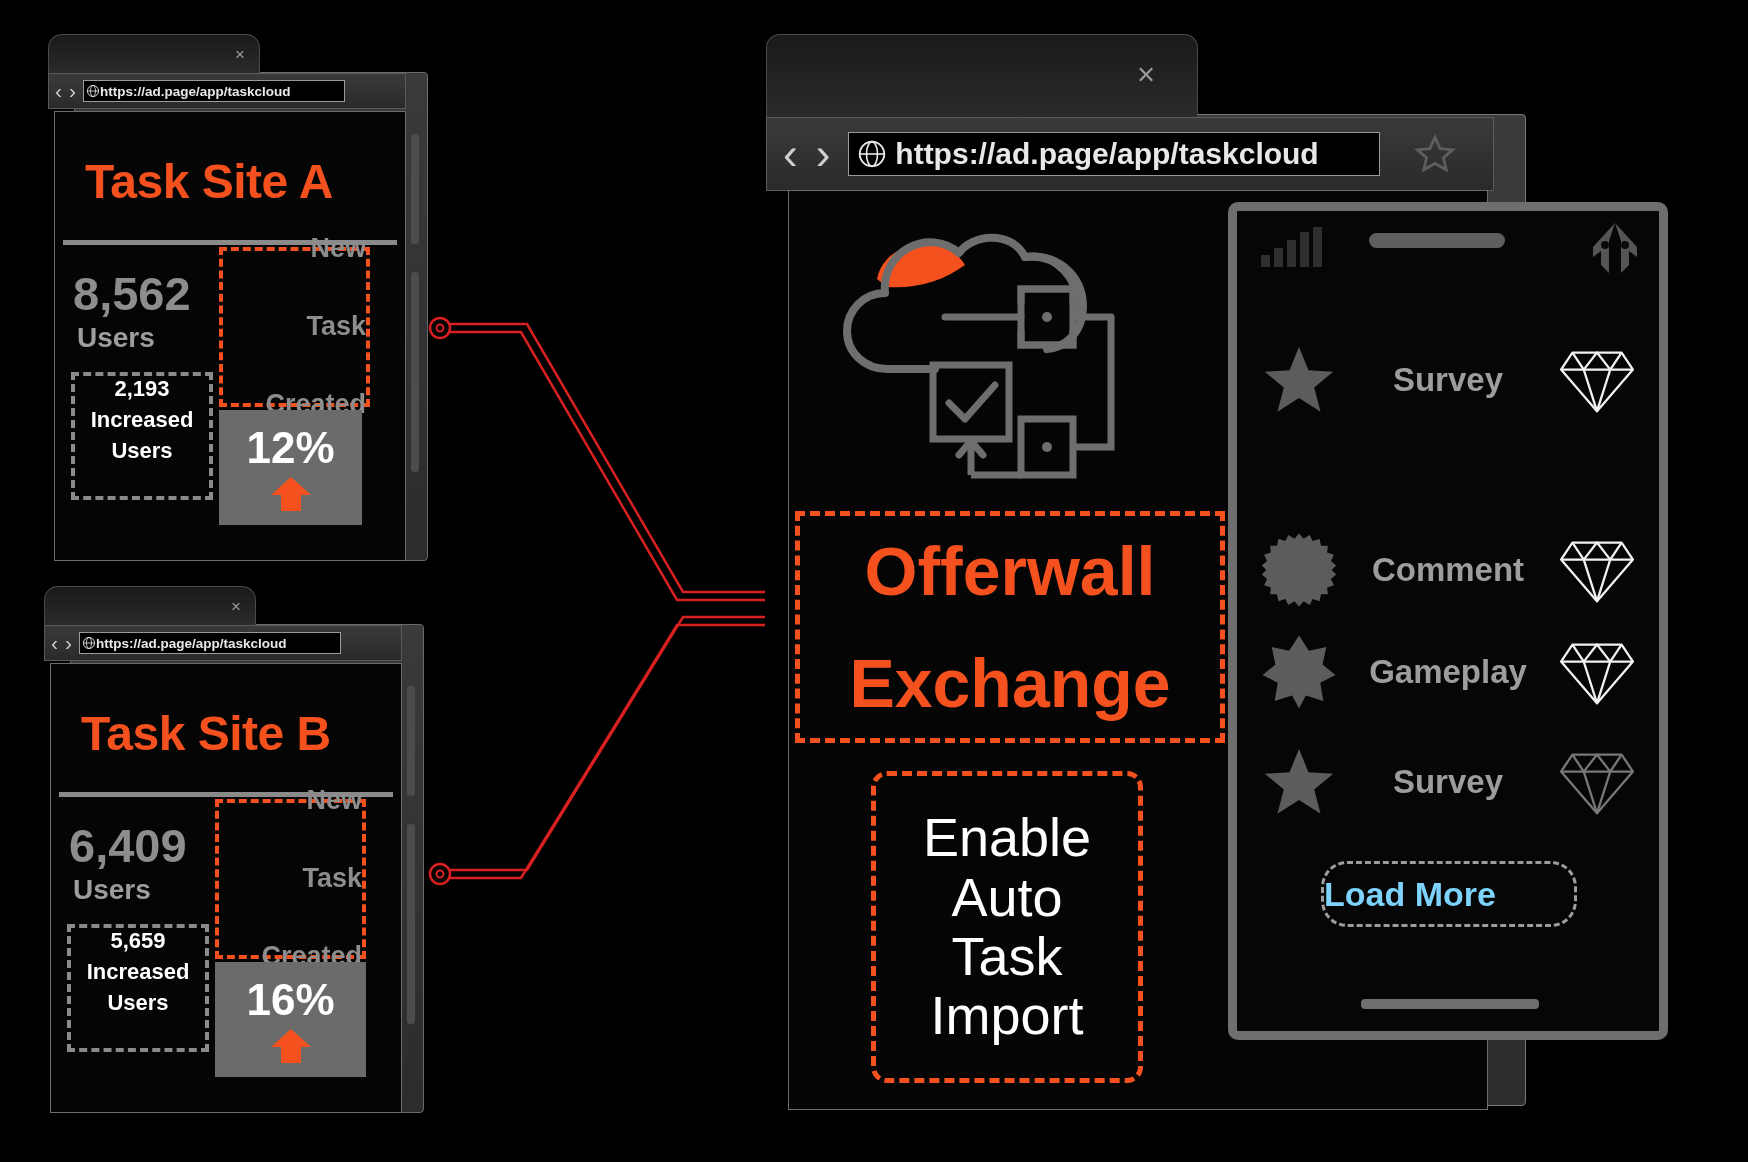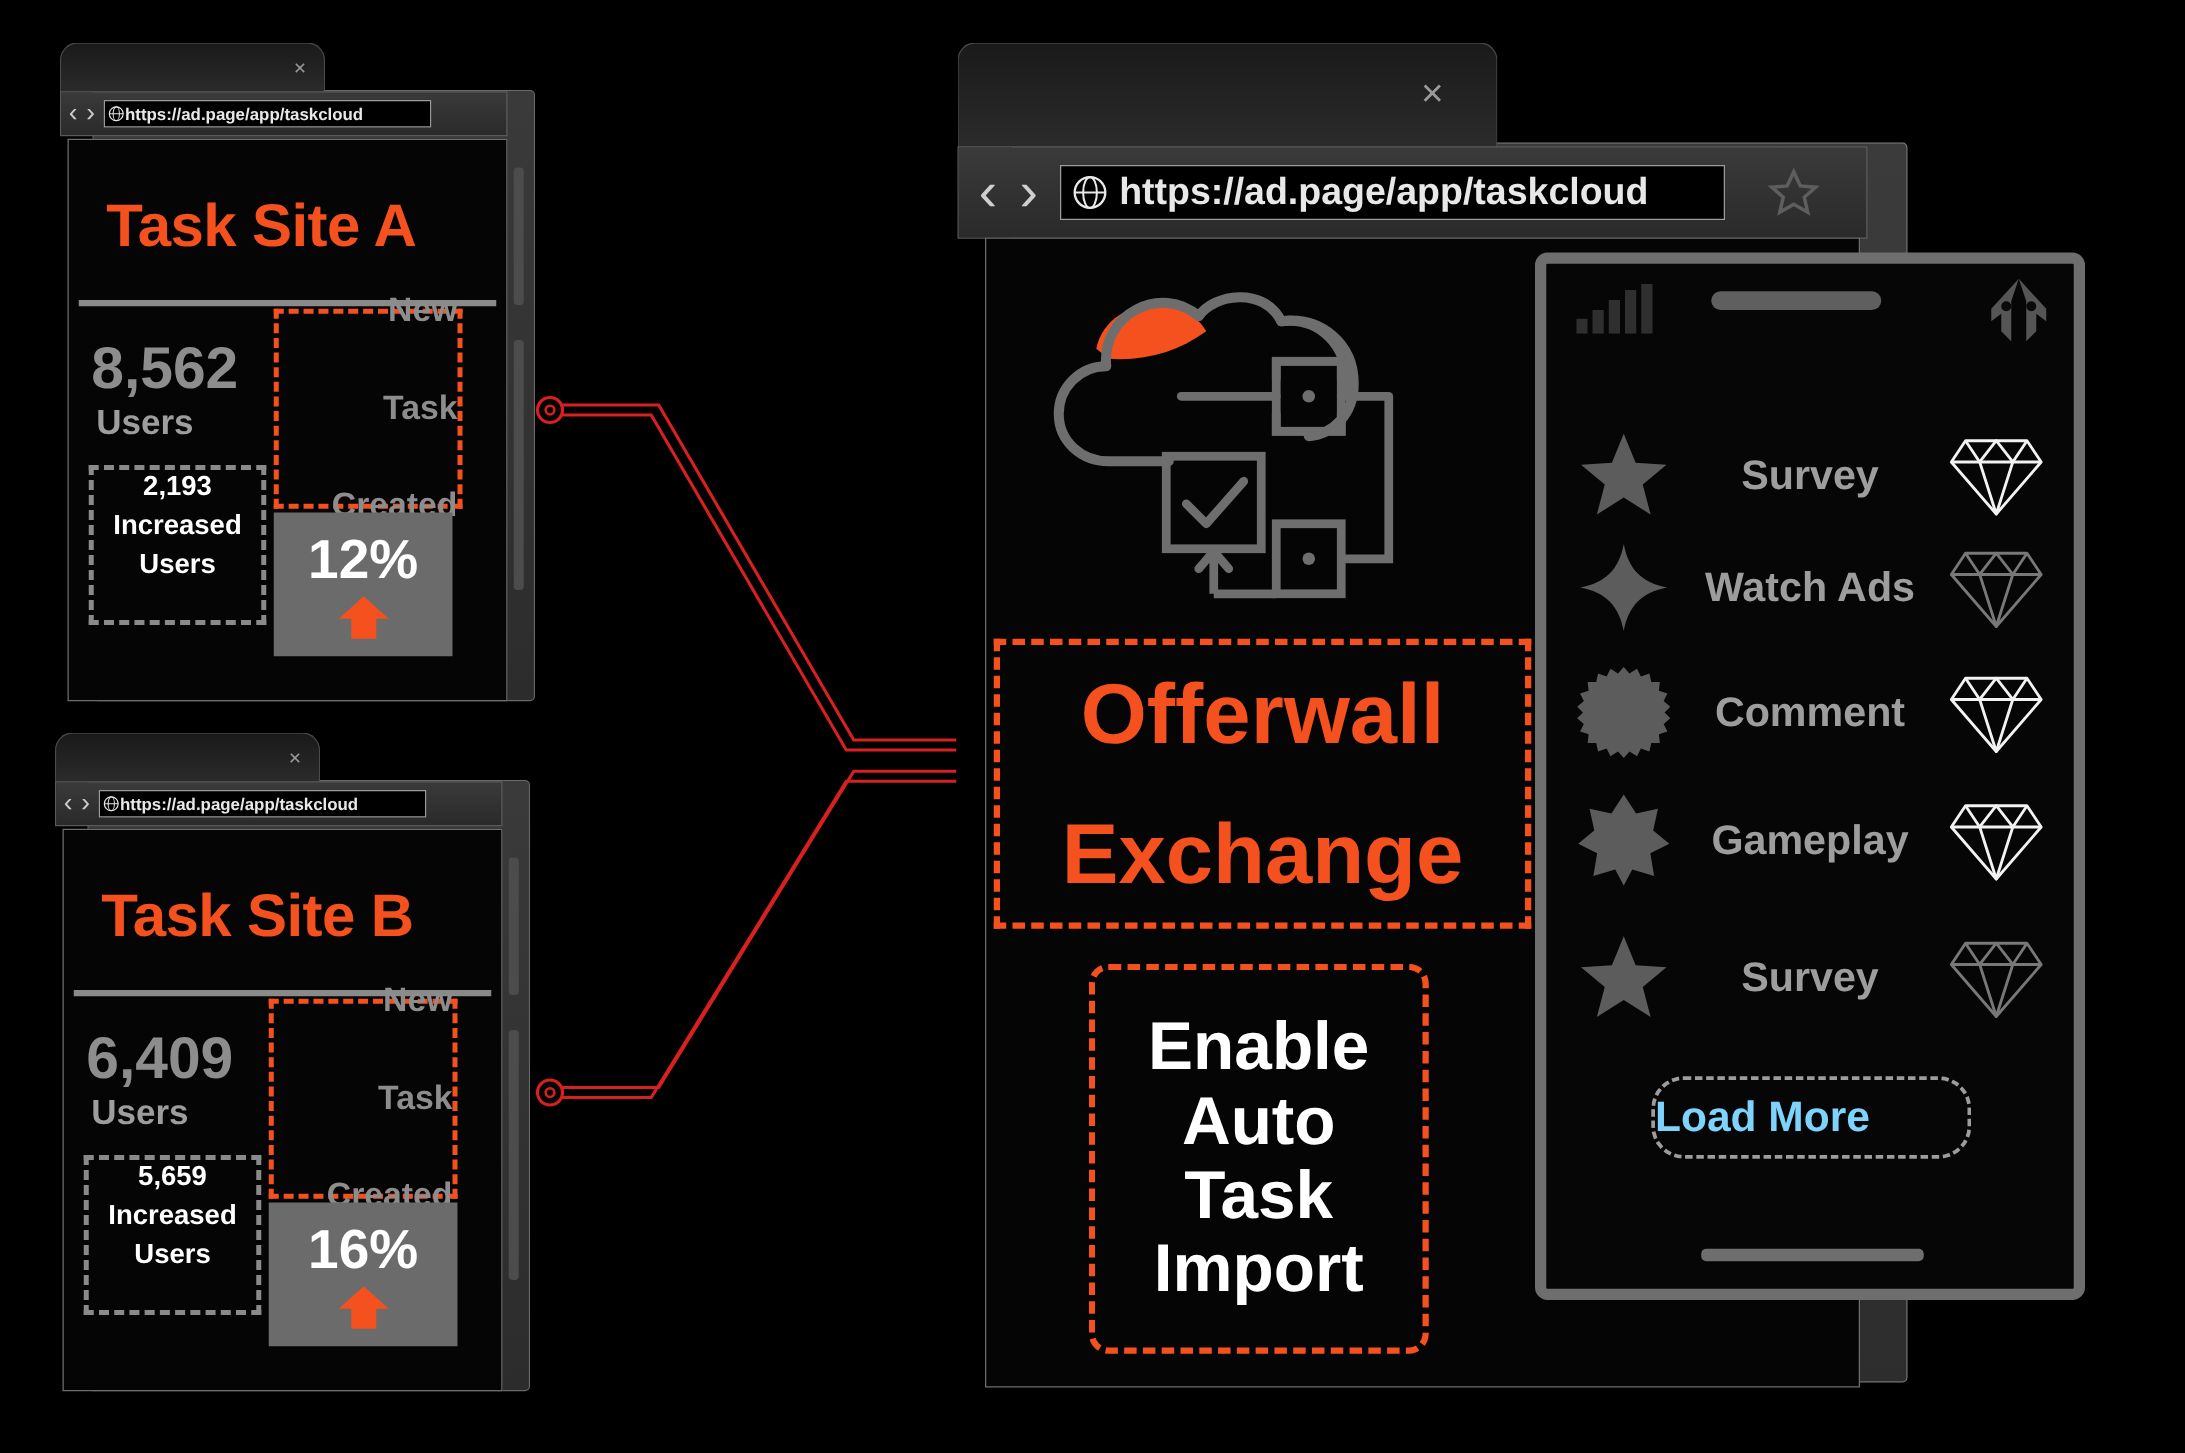--- a/index.html
+++ b/index.html
@@ -74,21 +74,21 @@
   
   .offer-dash {
     position:absolute; border: 5px dashed #f4511e; background:#050505;
     display:flex; flex-direction:column; align-items:center; justify-content:center;
     color:#f4511e; font-weight:700; line-height:1.06; text-align:center;
   }
   .enable-dash {
     position:absolute; border: 5px dashed #f4511e; border-radius: 16px;
     background:#050505; display:flex; flex-direction:column;
     align-items:center; justify-content:center;
-    color:#ffffff; font-weight:700; line-height:1.1; text-align:center;
+    color:#ffffff; font-weight:400; line-height:1.1; text-align:center;
   }
 
   
   .phone {
     position:absolute; border:9px solid #6e6e6e; border-radius:10px;
     background:#060606;
   }
   .phone-speaker {
     position:absolute; background:#5f5f5f; border-radius:8px;
   }
@@ -327,34 +327,20 @@
       <svg width="76" height="70" viewBox="0 0 80 74">
         <g fill="none" stroke="#f2f2f2" stroke-width="2.4" stroke-linejoin="round">
           <path d="M 14 8 L 66 8 L 78 26 L 40 70 L 2 26 Z"></path>
           <path d="M 2 26 L 78 26"></path>
           <path d="M 14 8 L 26 26 L 40 70 L 54 26 L 66 8"></path>
           <path d="M 26 26 L 40 8 L 54 26"></path>
         </g>
       </svg>
     </div>
 
-    <div class="offer-row" style="left:0; top:218px; height:82px; padding:0 24px;">
-      <svg width="76" height="76" viewBox="0 0 24 24">
-        <path d="M 12 1 C 13.2 7.4 16.6 10.8 23 12 C 16.6 13.2 13.2 16.6 12 23 C 10.8 16.6 7.4 13.2 1 12 C 7.4 10.8 10.8 7.4 12 1 Z" fill="#5c5c5c"></path>
-      </svg>
-      <span class="offer-label" style="font-size:33px; flex:1; text-align:center; margin:0 6px;">Watch Ads</span>
-      <svg width="76" height="70" viewBox="0 0 80 74">
-        <g fill="none" stroke="#787878" stroke-width="2.4" stroke-linejoin="round">
-          <path d="M 14 8 L 66 8 L 78 26 L 40 70 L 2 26 Z"></path>
-          <path d="M 2 26 L 78 26"></path>
-          <path d="M 14 8 L 26 26 L 40 70 L 54 26 L 66 8"></path>
-          <path d="M 26 26 L 40 8 L 54 26"></path>
-        </g>
-      </svg>
-    </div>
 
     <div class="offer-row" style="left:0; top:420px; height:82px; padding:0 24px;">
       <svg width="76" height="76" viewBox="0 0 100 100">
         <path d="M50 2 L63 22 L86 17 L81 40 L98 54 L78 64 L82 88 L59 81 L50 98 L41 81 L18 88
                  L22 64 L2 54 L19 40 L14 17 L37 22 Z" fill="#5c5c5c"></path>
       </svg>
       <span class="offer-label" style="font-size:33px; flex:1; text-align:center; margin:0 6px;">Gameplay</span>
       <svg width="76" height="70" viewBox="0 0 80 74">
         <g fill="none" stroke="#f2f2f2" stroke-width="2.4" stroke-linejoin="round">
           <path d="M 14 8 L 66 8 L 78 26 L 40 70 L 2 26 Z"></path>

